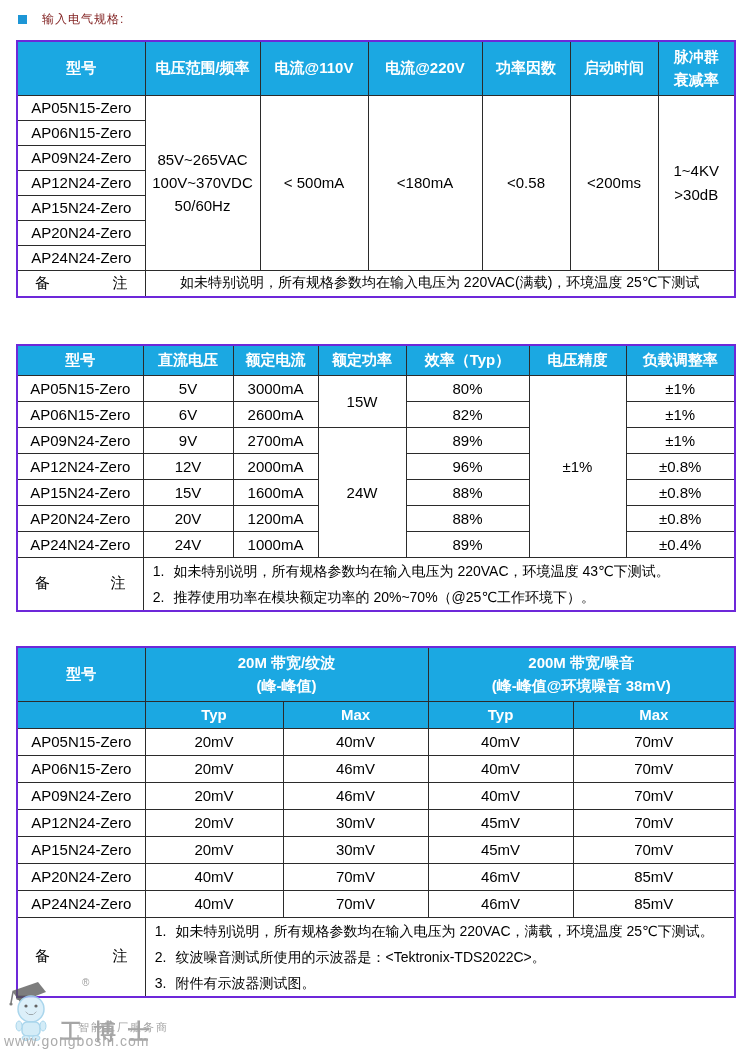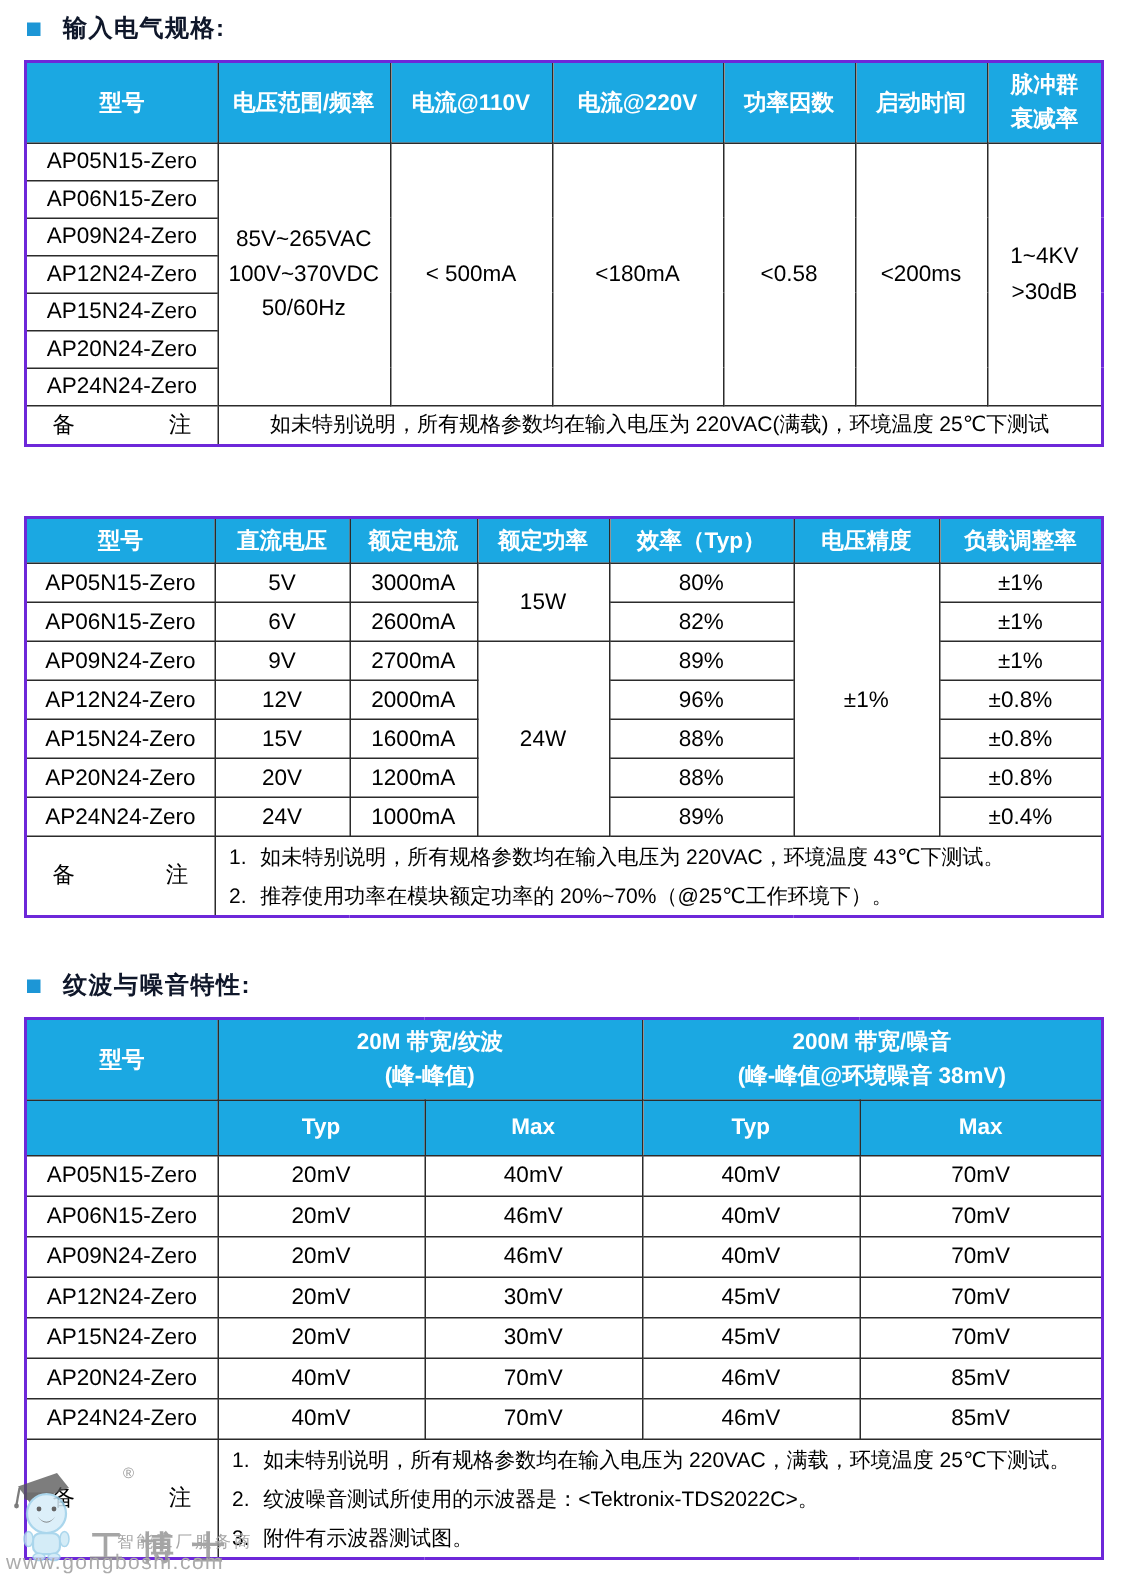--- a/index.html
+++ b/index.html
@@ -17,21 +17,21 @@
   
   .section-title {
     display: flex; align-items: center;
     height: 22px; margin: 0 0 10px 2px;
   }
   .bullet {
     width: 9px; height: 9px; background: #1d96d6;
     margin-right: 15px; flex: none;
   }
   .section-title span.txt {
-    color: #0f172a; font-size: 16px; font-weight: bold;
+    color: #7f1d1d; font-size: 12px; font-weight: normal;
     letter-spacing: 1px;
   }
 
   
   .spec-table {
     border-collapse: collapse; table-layout: fixed;
     width: 718px; border: 2px solid #6d28d9;
     font-size: 15px;
   }
   .spec-table th, .spec-table td {
@@ -49,21 +49,21 @@
   .t1 thead tr { height: 54px; }
   .t1 tbody tr { height: 25px; }
   .t1 tr.remark-row { height: 27px; }
 
   .t2 { margin-bottom: 34px; }
   .t2 thead tr { height: 30px; }
   .t2 tbody tr { height: 26px; }
   .t2 tr.remark-row { height: 54px; }
 
   .t3 thead tr.group-row { height: 54px; }
-  .t3 thead tr.sub-row   { height: 37px; padding-left: 30px; }
+  .t3 thead tr.sub-row   { height: 27px; padding-left: 30px; }
   .t3 tbody tr { height: 27px; }
   .t3 tr.remark-row { height: 62px; }
 
   .remark-flex {
     display: flex; justify-content: space-between;
     padding: 0 17px; font-size: 15px;
   }
   .note-cell { text-align: left; padding: 2px 4px 2px 10px; font-size: 14px; }
   .note-line { display: flex; line-height: 26px; }
   .note-num  { width: 30px; flex: none; }
@@ -257,24 +257,20 @@
           </div>
           <div class="note-line">
             <span class="note-num">2.</span>
             <span>推荐使用功率在模块额定功率的 20%~70%（@25℃工作环境下）。</span>
           </div>
         </td>
       </tr>
     </tbody>
   </table>
 
-  <div class="section-title">
-    <span class="bullet"></span>
-    <span class="txt">纹波与噪音特性:</span>
-  </div>
 
   <table class="spec-table t3">
     <colgroup>
       <col style="width:128px">
         <col style="width:138px">
         <col style="width:145px">
       <col style="width:145px">
         <col style="width:162px">
     </colgroup>
     <thead>

